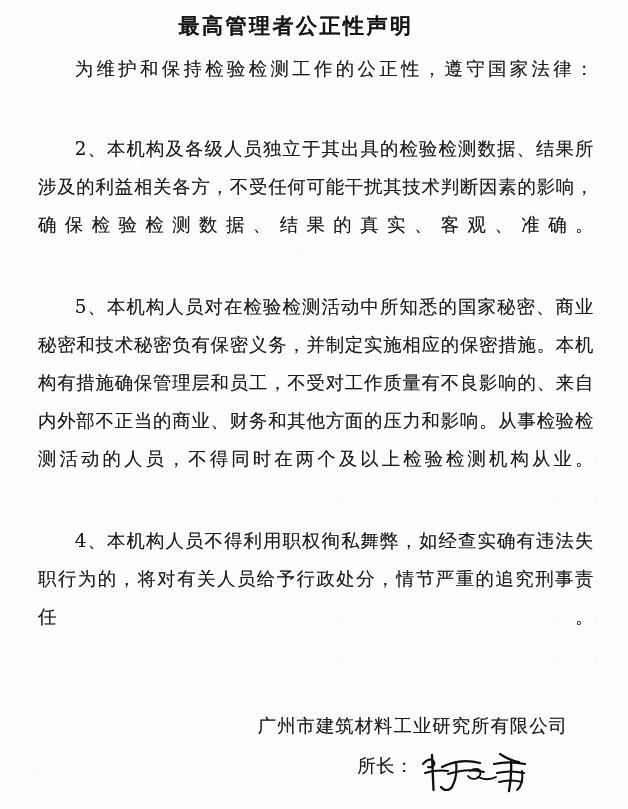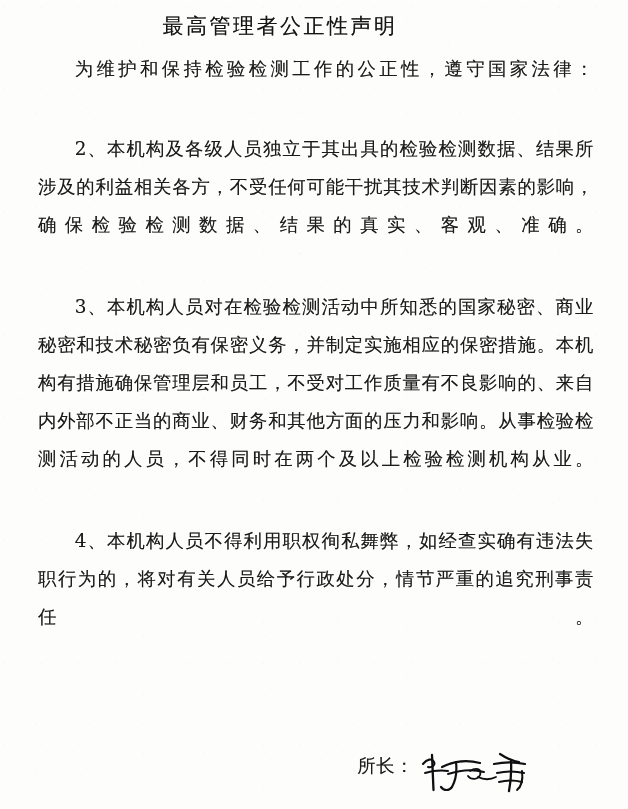--- a/index.html
+++ b/index.html
@@ -29,25 +29,25 @@
       radial-gradient(circle at 68% 41%, rgba(0,0,0,0.016) 0 1px, transparent 1px),
       radial-gradient(circle at 35% 77%, rgba(0,0,0,0.018) 0 1px, transparent 1px),
       radial-gradient(circle at 88% 88%, rgba(0,0,0,0.014) 0 1px, transparent 1px);
     background-size: 37px 41px, 53px 47px, 61px 59px, 43px 39px;
     opacity: 0.85;
   }
 
   .doc-title {
     position: absolute;
     top: 12px;
-    left: 0;
+    left: 16px;
     width: 560px;
     text-align: center;
     font-size: 21px;
-    font-weight: normal;
+    font-weight: bold;
     letter-spacing: 2.5px;
     color: #161616;
     font-family: "DejaVu Serif", "Liberation Serif", serif;
     text-shadow: 0 0 0.45px rgba(0,0,0,0.55);
   }
 
   .body-block {
     position: absolute;
     top: 50px;
     left: 38px;
@@ -139,28 +139,29 @@
 
   <div class="doc-title">最高管理者公正性声明</div>
 
   <div class="body-block">
 
     <p class="para tight">为维护和保持检验检测工作的公正性，遵守国家法律：</p>
 
 
     <p class="para">2、本机构及各级人员独立于其出具的检验检测数据、结果所涉及的利益相关各方，不受任何可能干扰其技术判断因素的影响，确保检验检测数据、结果的真实、客观、准确。</p>
 
-    <p class="para">3、本机构人员对在检验检测活动中所知悉的国家秘密、商业秘密和技术秘密负有保密义务，并制定实施相应的保密措施。本机构有措施确保管理层和员工，不受对工作质量有不良影响的、来自内外部不正当的商业、财务和其他方面的压力和影响。从事检验检测活动的人员，不得同时在两个及以上检验检测机构从业。</p>
+    <p class="para">5、本机构人员对在检验检测活动中所知悉的国家秘密、商业秘密和技术秘密负有保密义务，并制定实施相应的保密措施。本机构有措施确保管理层和员工，不受对工作质量有不良影响的、来自内外部不正当的商业、财务和其他方面的压力和影响。从事检验检测活动的人员，不得同时在两个及以上检验检测机构从业。</p>
 
     <p class="para">4、本机构人员不得利用职权徇私舞弊，如经查实确有违法失职行为的，将对有关人员给予行政处分，情节严重的追究刑事责任。</p>
 
   </div>
 
   <div class="signature-block">
 
+    <div class="company-name">广州市建筑材料工业研究所有限公司</div>
 
     <div class="signer-row">
 
       <span class="signer-label">所长：</span>
 
       <span class="signature-mark">
         <svg viewBox="0 0 112 46" xmlns="http://www.w3.org/2000/svg" aria-hidden="true">
 
           <path d="M5 15 C9 10, 14 9, 16 13 C17.5 16, 14 19, 10 18" stroke-width="2.1"></path>
           <path d="M14 6 C14.5 16, 15 27, 15.5 41" stroke-width="2.3"></path>

